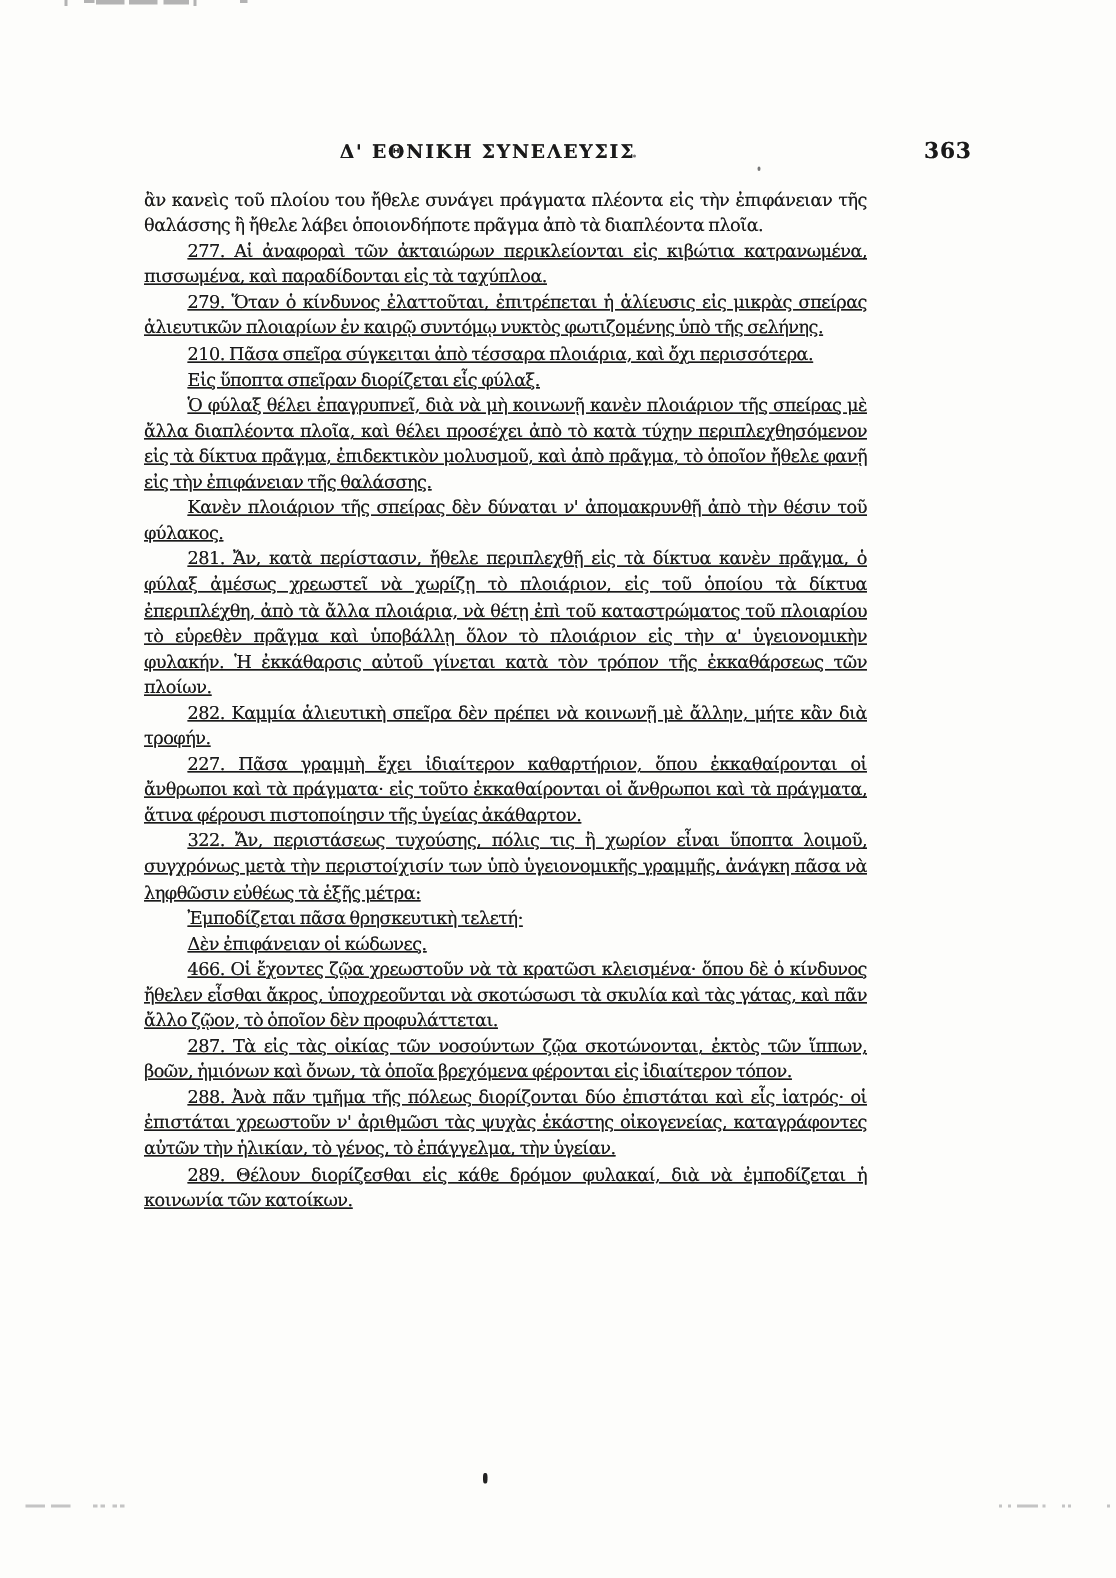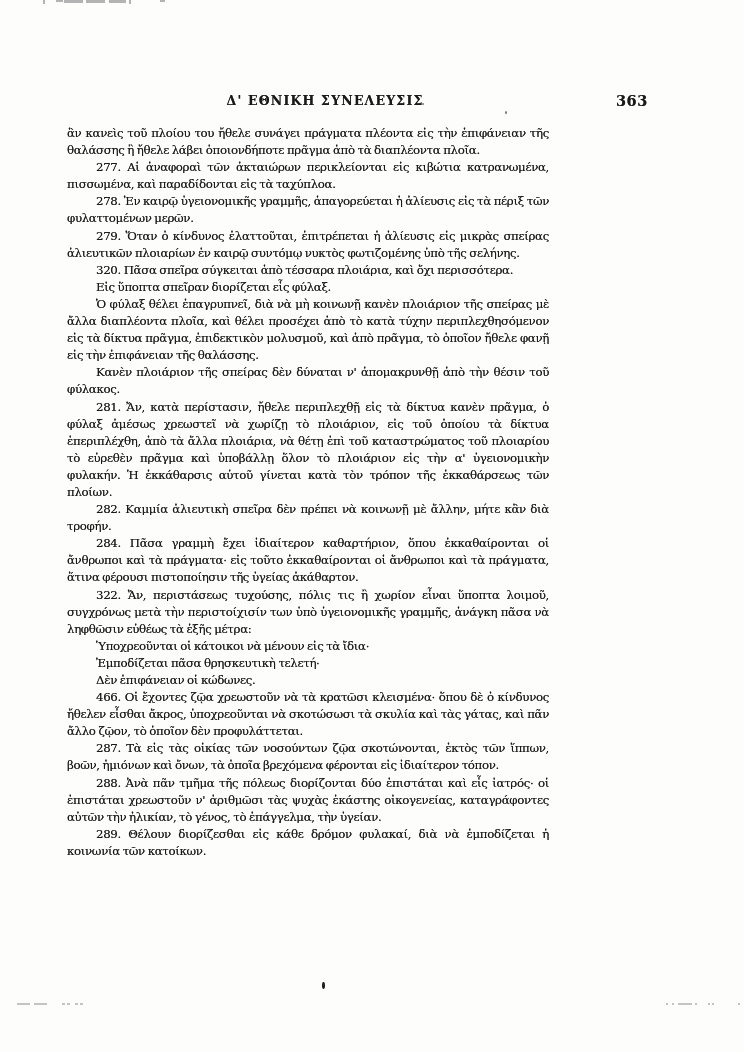--- a/index.html
+++ b/index.html
@@ -18,28 +18,28 @@
     color:var(--ink,#1a1a1a);
     text-shadow:0 0 .3px rgba(10,10,10,.6);
     white-space:nowrap;
   }
   .page-number{
     position:absolute;left:532px;top:-1px;width:482px;
     font-size:14.5px;font-weight:700;letter-spacing:.5px;
     text-shadow:0 0 .3px rgba(10,10,10,.6);
   }
   .text-block{
-    position:absolute;top:125px;left:67px;width:482px;
+    position:absolute;top:125px;left:96px;width:482px;
     font-size:11.8px;line-height:17.1px;
     letter-spacing:-0.35px;word-spacing:-0.6px;
     text-align:justify;
     text-shadow:0 0 .35px rgba(15,15,15,.65);
   }
   .text-block p{margin:0;padding:0;}
-  .text-block p.indent{text-indent:29px;}
+  .text-block p.indent{text-indent:29px;text-decoration:underline;}
   .artifact{position:absolute;}
   .mark-gray{background:#b3b3b3;}
   .mark-lgray{background:#c4c4c4;}
   .mark-dot{background:#777;border-radius:50%;}
   .mark-ink{background:#222;border-radius:40%;}
 </style>
 </head>
 <body>
 
 <div class="page">
@@ -57,31 +57,29 @@
   <header class="page-header">
     <div class="header-title">Δ' ΕΘΝΙΚΗ ΣΥΝΕΛΕΥΣΙΣ</div>
     <div class="page-number">363</div>
   </header>
   <div class="artifact mark-dot" style="left:422px;top:103px;width:2px;height:2px"></div>
   <div class="artifact mark-dot" style="left:505px;top:111px;width:2px;height:3px"></div>
 
   <main class="text-block">
       <p class="">ἂν κανεὶς τοῦ πλοίου του ἤθελε συνάγει πράγματα πλέοντα εἰς τὴν ἐπιφάνειαν τῆς θαλάσσης ἢ ἤθελε λάβει ὁποιονδήποτε πρᾶγμα ἀπὸ τὰ διαπλέοντα πλοῖα.</p>
       <p class="indent">277. Αἱ ἀναφοραὶ τῶν ἀκταιώρων περικλείονται εἰς κιβώτια κατρανωμένα, πισσωμένα, καὶ παραδίδονται εἰς τὰ ταχύπλοα.</p>
-      <p class="indent">278. Ἐν καιρῷ ὑγειονομικῆς γραμμῆς, ἀπαγορεύεται ἡ ἁλίευσις εἰς τὰ πέριξ τῶν φυλαττομένων μερῶν.</p>
       <p class="indent">279. Ὅταν ὁ κίνδυνος ἐλαττοῦται, ἐπιτρέπεται ἡ ἁλίευσις εἰς μικρὰς σπείρας ἁλιευτικῶν πλοιαρίων ἐν καιρῷ συντόμῳ νυκτὸς φωτιζομένης ὑπὸ τῆς σελήνης.</p>
-      <p class="indent">320. Πᾶσα σπεῖρα σύγκειται ἀπὸ τέσσαρα πλοιάρια, καὶ ὄχι περισσότερα.</p>
+      <p class="indent">210. Πᾶσα σπεῖρα σύγκειται ἀπὸ τέσσαρα πλοιάρια, καὶ ὄχι περισσότερα.</p>
       <p class="indent">Εἰς ὕποπτα σπεῖραν διορίζεται εἷς φύλαξ.</p>
       <p class="indent">Ὁ φύλαξ θέλει ἐπαγρυπνεῖ, διὰ νὰ μὴ κοινωνῇ κανὲν πλοιάριον τῆς σπείρας μὲ ἄλλα διαπλέοντα πλοῖα, καὶ θέλει προσέχει ἀπὸ τὸ κατὰ τύχην περιπλεχθησόμενον εἰς τὰ δίκτυα πρᾶγμα, ἐπιδεκτικὸν μολυσμοῦ, καὶ ἀπὸ πρᾶγμα, τὸ ὁποῖον ἤθελε φανῇ εἰς τὴν ἐπιφάνειαν τῆς θαλάσσης.</p>
       <p class="indent">Κανὲν πλοιάριον τῆς σπείρας δὲν δύναται ν' ἀπομακρυνθῇ ἀπὸ τὴν θέσιν τοῦ φύλακος.</p>
       <p class="indent">281. Ἄν, κατὰ περίστασιν, ἤθελε περιπλεχθῇ εἰς τὰ δίκτυα κανὲν πρᾶγμα, ὁ φύλαξ ἀμέσως χρεωστεῖ νὰ χωρίζῃ τὸ πλοιάριον, εἰς τοῦ ὁποίου τὰ δίκτυα ἐπεριπλέχθη, ἀπὸ τὰ ἄλλα πλοιάρια, νὰ θέτῃ ἐπὶ τοῦ καταστρώματος τοῦ πλοιαρίου τὸ εὑρεθὲν πρᾶγμα καὶ ὑποβάλλῃ ὅλον τὸ πλοιάριον εἰς τὴν α' ὑγειονομικὴν φυλακήν. Ἡ ἐκκάθαρσις αὐτοῦ γίνεται κατὰ τὸν τρόπον τῆς ἐκκαθάρσεως τῶν πλοίων.</p>
       <p class="indent">282. Καμμία ἁλιευτικὴ σπεῖρα δὲν πρέπει νὰ κοινωνῇ μὲ ἄλλην, μήτε κἂν διὰ τροφήν.</p>
-      <p class="indent">284. Πᾶσα γραμμὴ ἔχει ἰδιαίτερον καθαρτήριον, ὅπου ἐκκαθαίρονται οἱ ἄνθρωποι καὶ τὰ πράγματα· εἰς τοῦτο ἐκκαθαίρονται οἱ ἄνθρωποι καὶ τὰ πράγματα, ἅτινα φέρουσι πιστοποίησιν τῆς ὑγείας ἀκάθαρτον.</p>
+      <p class="indent">227. Πᾶσα γραμμὴ ἔχει ἰδιαίτερον καθαρτήριον, ὅπου ἐκκαθαίρονται οἱ ἄνθρωποι καὶ τὰ πράγματα· εἰς τοῦτο ἐκκαθαίρονται οἱ ἄνθρωποι καὶ τὰ πράγματα, ἅτινα φέρουσι πιστοποίησιν τῆς ὑγείας ἀκάθαρτον.</p>
       <p class="indent">322. Ἄν, περιστάσεως τυχούσης, πόλις τις ἢ χωρίον εἶναι ὕποπτα λοιμοῦ, συγχρόνως μετὰ τὴν περιστοίχισίν των ὑπὸ ὑγειονομικῆς γραμμῆς, ἀνάγκη πᾶσα νὰ ληφθῶσιν εὐθέως τὰ ἑξῆς μέτρα:</p>
-      <p class="indent">Ὑποχρεοῦνται οἱ κάτοικοι νὰ μένουν εἰς τὰ ἴδια·</p>
       <p class="indent">Ἐμποδίζεται πᾶσα θρησκευτικὴ τελετή·</p>
       <p class="indent">Δὲν ἐπιφάνειαν οἱ κώδωνες.</p>
       <p class="indent">466. Οἱ ἔχοντες ζῷα χρεωστοῦν νὰ τὰ κρατῶσι κλεισμένα· ὅπου δὲ ὁ κίνδυνος ἤθελεν εἶσθαι ἄκρος, ὑποχρεοῦνται νὰ σκοτώσωσι τὰ σκυλία καὶ τὰς γάτας, καὶ πᾶν ἄλλο ζῷον, τὸ ὁποῖον δὲν προφυλάττεται.</p>
       <p class="indent">287. Τὰ εἰς τὰς οἰκίας τῶν νοσούντων ζῷα σκοτώνονται, ἐκτὸς τῶν ἵππων, βοῶν, ἡμιόνων καὶ ὄνων, τὰ ὁποῖα βρεχόμενα φέρονται εἰς ἰδιαίτερον τόπον.</p>
       <p class="indent">288. Ἀνὰ πᾶν τμῆμα τῆς πόλεως διορίζονται δύο ἐπιστάται καὶ εἷς ἰατρός· οἱ ἐπιστάται χρεωστοῦν ν' ἀριθμῶσι τὰς ψυχὰς ἑκάστης οἰκογενείας, καταγράφοντες αὐτῶν τὴν ἡλικίαν, τὸ γένος, τὸ ἐπάγγελμα, τὴν ὑγείαν.</p>
       <p class="indent">289. Θέλουν διορίζεσθαι εἰς κάθε δρόμον φυλακαί, διὰ νὰ ἐμποδίζεται ἡ κοινωνία τῶν κατοίκων.</p>
     </main>
 
   <div class="artifact mark-ink" style="left:322px;top:982px;width:3px;height:7px"></div>
 

